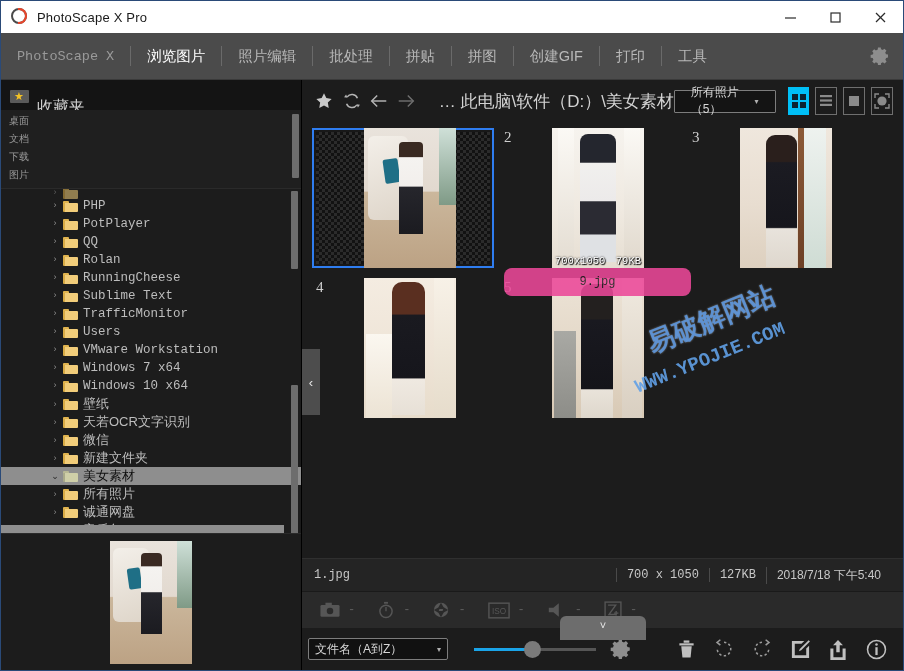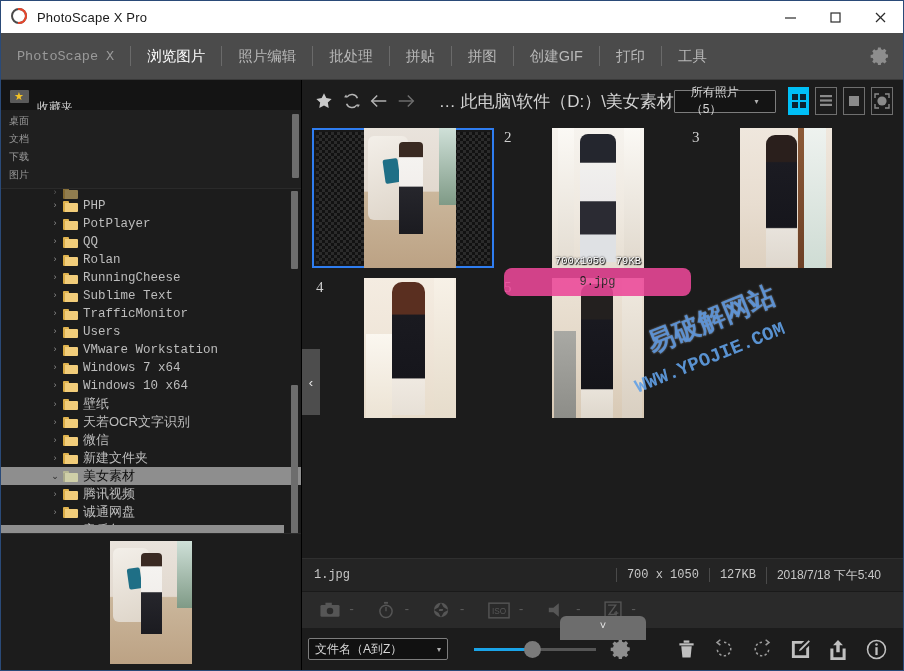--- a/index.html
+++ b/index.html
@@ -126,21 +126,21 @@
     position: relative; flex:0 0 auto;
   }
   .fav-header .ficon .body {
     position:absolute; left:0; top:2px; width:19px; height:13px;
     background:#5a5a5a; border-radius:1px;
   }
   .fav-header .ficon .star {
     position:absolute; left:4px; top:3px;
     color:#f2c125; font-size:11px; line-height:11px;
   }
-  .fav-header .flabel { font-size: 12px; color: #cfcfcf; margin-top: 24px; }
+  .fav-header .flabel { font-size: 16px; color: #cfcfcf; margin-top: 24px; }
 
   .fav-list {
     flex: 0 0 auto;
     background: #1f1f1f;
     padding: 2px 0 4px 0;
     position: relative;
   }
   .fav-item {
     height: 18px;
     line-height: 18px;
@@ -763,21 +763,21 @@
                 <span class="bdy"></span>
               </span>
               <span class="lbl">美女素材</span>
             </div>
             <div class="tree-row cn">
               <span class="chev">›</span>
               <span class="folder">
                 <span class="tab"></span>
                 <span class="bdy"></span>
               </span>
-              <span class="lbl">腾讯视频</span>
+              <span class="lbl">所有照片</span>
             </div>
             <div class="tree-row cn">
               <span class="chev">›</span>
               <span class="folder">
                 <span class="tab"></span>
                 <span class="bdy"></span>
               </span>
               <span class="lbl">诚通网盘</span>
             </div>
             <div class="tree-row cn">

